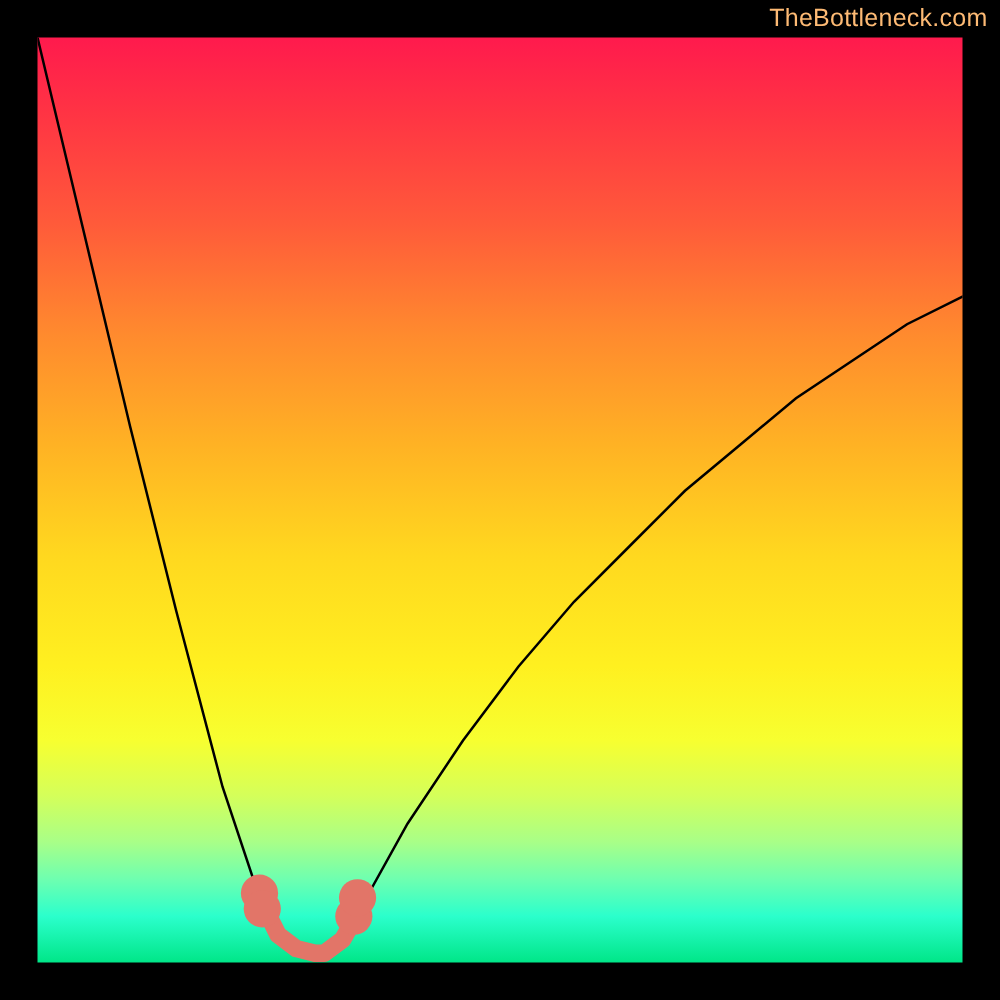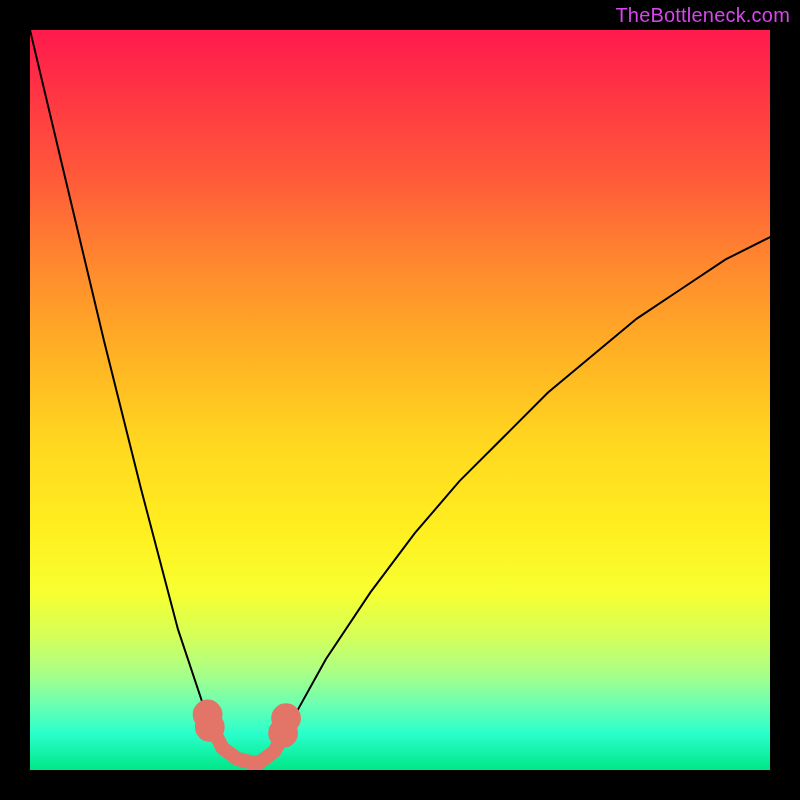--- a/index.html
+++ b/index.html
@@ -30,21 +30,21 @@
       #6effb0 91%,
       #2bffcc 95%,
       #00e688 100%);
   }
   .watermark {
     position: absolute;
     top: 4px;
     right: 10px;
     font-family: Arial, Helvetica, sans-serif;
     font-size: 20px;
-    color: #d946ef;
+    color: #fdba74;
     letter-spacing: 0.2px;
   }
   svg.overlay {
     position: absolute;
     left: 30px;
     top: 30px;
     width: 740px;
     height: 740px;
   }
 </style>

